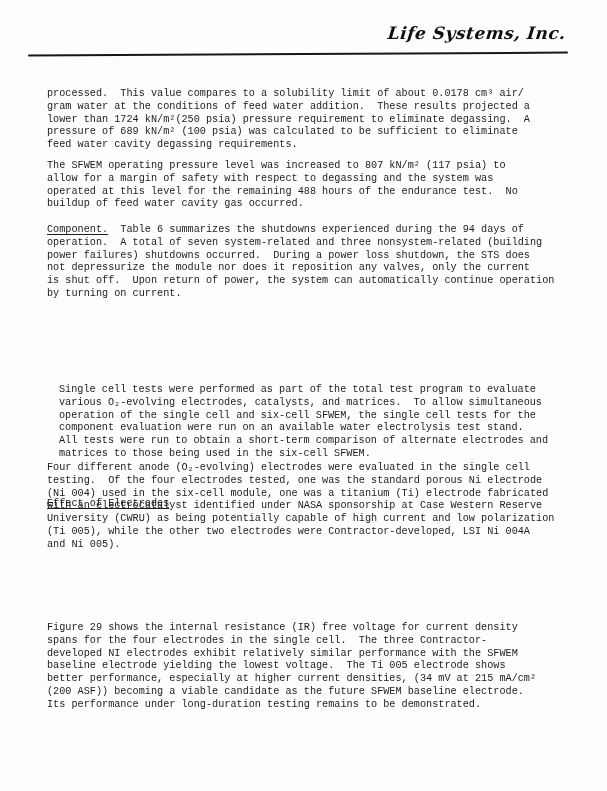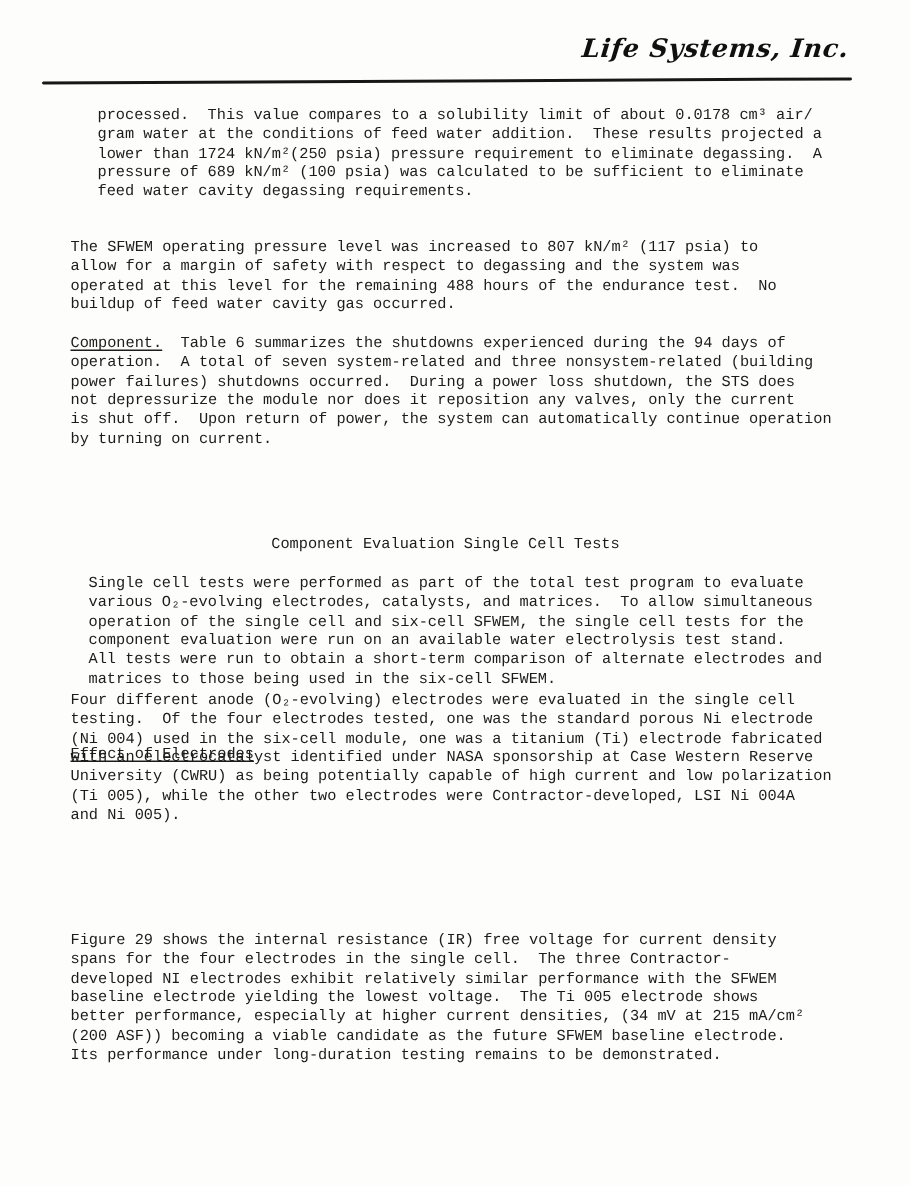--- a/index.html
+++ b/index.html
@@ -41,21 +41,21 @@
   }
   .para, .heading-center, .heading-underline, .page-number {
     position: absolute;
     left: 47px;
     white-space: pre;
     font-size: 10.2px;
     line-height: 12.8px;
     font-weight: 500;
     color: #1c1c1c;
   }
-  .p1 { top: 72px; margin-left: 18px; }
+  .p1 { top: 88px; }
   .p2 { top: 160px; }
   .p3 { top: 224px; }
   .p4 { top: 310px; }
   .h1pos {
     top: 358px;
     width: 500px;
     text-align: center;
   }
   .p5 { top: 384px; margin-left: 12px; }
   .h2pos { top: 466px; margin-top: 32px; }
@@ -92,21 +92,20 @@
 buildup of feed water cavity gas occurred.</div>
 
   <div class="para p3"><span class="ul">Component.</span><span>  Table 6 summarizes the shutdowns experienced during the 94 days of
 operation.  A total of seven system-related and three nonsystem-related (building
 power failures) shutdowns occurred.  During a power loss shutdown, the STS does
 not depressurize the module nor does it reposition any valves, only the current
 is shut off.  Upon return of power, the system can automatically continue operation
 by turning on current.</span></div>
 
 
-  <div class="heading-center h1pos">Component Evaluation Single Cell Tests</div>
 
   <div class="para p5">Single cell tests were performed as part of the total test program to evaluate
 various O₂-evolving electrodes, catalysts, and matrices.  To allow simultaneous
 operation of the single cell and six-cell SFWEM, the single cell tests for the
 component evaluation were run on an available water electrolysis test stand.
 All tests were run to obtain a short-term comparison of alternate electrodes and
 matrices to those being used in the six-cell SFWEM.</div>
 
   <div class="heading-underline h2pos">Effect of Electrodes</div>
 

